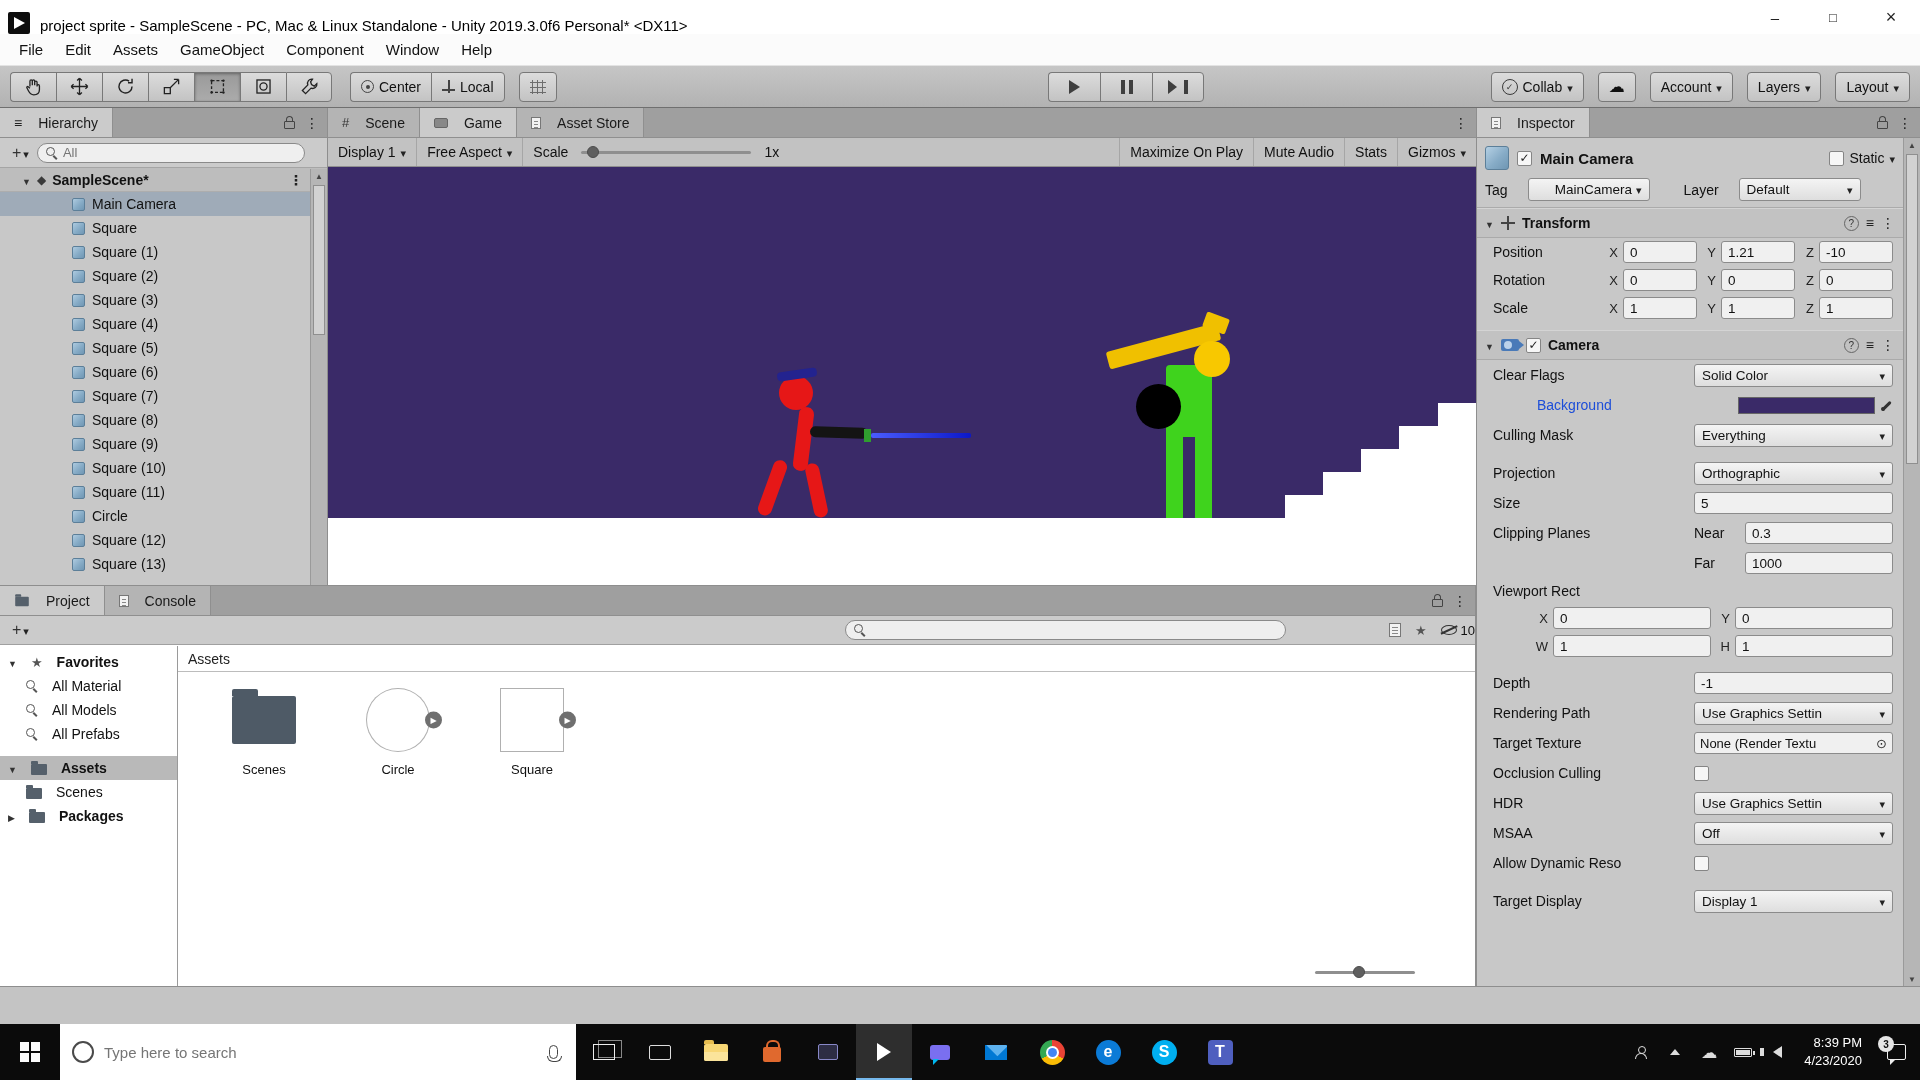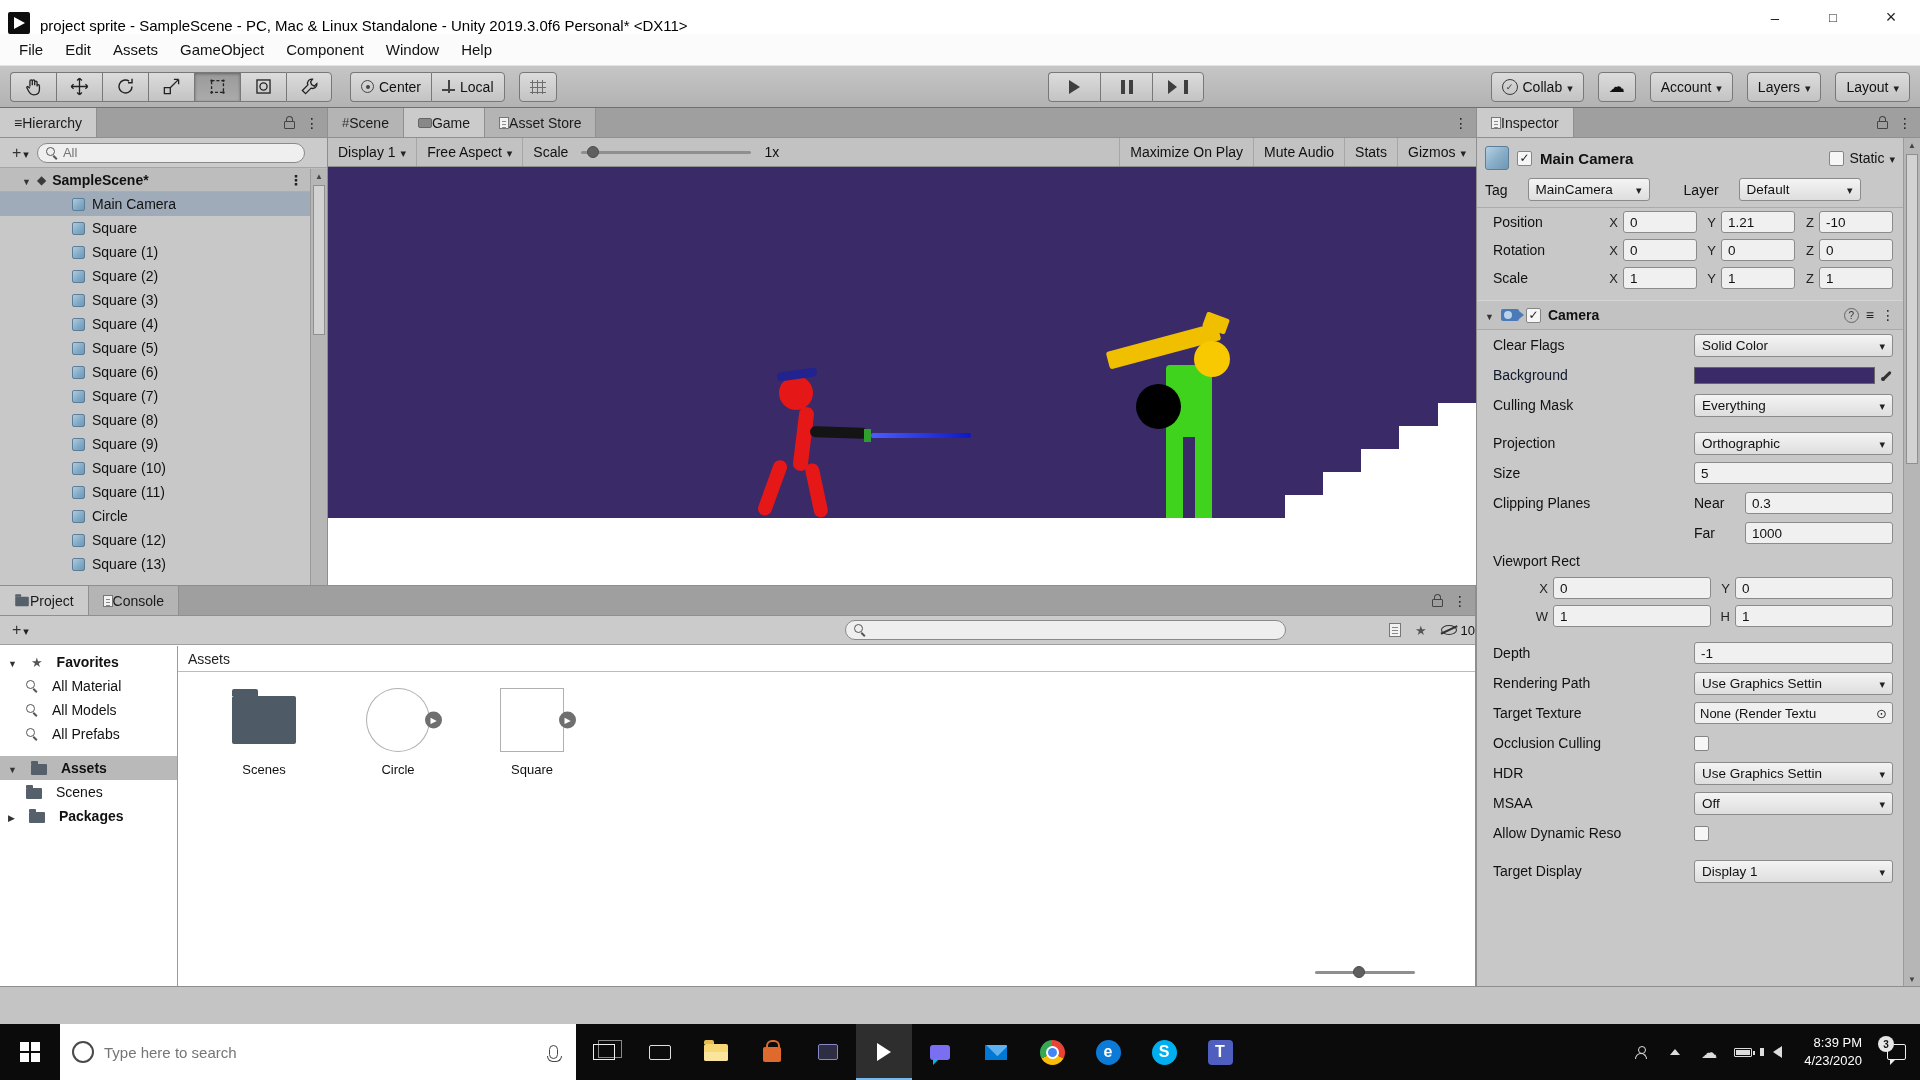--- a/index.html
+++ b/index.html
@@ -82,21 +82,21 @@
       linear-gradient(90deg,#555 1px,transparent 1px) 2px 0/5px 5px; opacity:.8; }
   .pivot-ico { width:13px; height:13px; border:1.5px solid #444; border-radius:50%; position:relative; }
   .pivot-ico::after { content:""; position:absolute; left:3.5px; top:3.5px; width:4px; height:4px; background:#444; border-radius:50%; }
   .axis-ico { width:13px; height:13px; position:relative; }
   .axis-ico::before { content:""; position:absolute; left:6px; top:0; width:2px; height:13px; background:#444; }
   .axis-ico::after { content:""; position:absolute; left:0; top:9px; width:13px; height:2px; background:#444; }
 
   
   .main { position:absolute; top:108px; left:0; right:0; bottom:94px; background:#a8a8a8; }
   .panel-tabbar { height:30px; background:#9f9f9f; display:flex; align-items:stretch; border-bottom:1px solid #8f8f8f; }
-  .ptab { display:flex; align-items:center; gap:0; padding:0 14px; background:#b4b4b4; border-right:1px solid #8f8f8f; font-size:14px; color:#1a1a1a; }
+  .ptab { display:flex; align-items:center; gap:16px; padding:0 14px; background:#b4b4b4; border-right:1px solid #8f8f8f; font-size:14px; color:#1a1a1a; }
   .ptab.active { background:#cbcbcb; }
   .tabbar-right { margin-left:auto; display:flex; align-items:center; gap:10px; padding-right:8px; }
 
   
   .hierarchy { position:absolute; left:0; top:0; width:328px; height:477px; background:#c8c8c8; border-right:1px solid #8e8e8e; overflow:hidden; }
   .subbar { height:30px; background:#cbcbcb; border-bottom:1px solid #a5a5a5; display:flex; align-items:center; gap:4px; padding:0 8px; }
   .plusbtn { display:flex; align-items:center; gap:2px; font-size:16px; color:#333; padding:0 4px; }
   .searchpill { flex:1; height:20px; background:#efefef; border:1px solid #8a8a8a; border-radius:10px; display:flex; align-items:center; gap:5px; padding:0 8px; margin-right:14px; }
   .searchpill input { border:none; outline:none; background:transparent; font-size:13px; width:100%; font-family:inherit; color:#333; }
   .scene-row { height:24px; background:#bdbdbd; border-bottom:1px solid #adadad; display:flex; align-items:center; gap:6px; padding:0 8px 0 22px; font-weight:bold; font-size:14px; }
@@ -170,32 +170,32 @@
   .insp-thumb { position:absolute; left:2px; right:2px; top:16px; height:310px; background:#d2d2d2; border:1px solid #8f8f8f; }
   .insp-inner { position:absolute; left:0; right:17px; top:30px; bottom:0; }
   .obj-header { padding:8px 8px 6px 8px; border-bottom:1px solid #ababab; }
   .obj-row1 { display:flex; align-items:center; gap:8px; }
   .big-cube { width:24px; height:24px; border:1px solid #5c7f99; border-radius:3px; background:linear-gradient(135deg,#b5d0e4 0%,#87acc7 55%,#6f96b3 100%); }
   .obj-name { font-weight:bold; font-size:15px; flex:1; }
   .static-group { display:flex; align-items:center; gap:5px; font-size:14px; }
   .obj-row2 { display:flex; align-items:center; gap:20px; margin-top:8px; font-size:14px; }
   .dd { background:linear-gradient(#f4f4f4,#dedede); border:1px solid #8b8b8b; border-radius:3px; height:23px; display:flex; align-items:center; gap:4px; padding:0 7px; font-size:13.5px; overflow:hidden; white-space:nowrap; }
   .dd .val { overflow:hidden; white-space:nowrap; flex:1; }
-  .dd-tag { width:122px; } .dd-layer { width:122px; }
+  .dd-tag { width:122px;text-align:right; } .dd-layer { width:122px; }
   .sec-head { height:30px; background:#c2c2c2; border-top:1px solid #d4d4d4; border-bottom:1px solid #aaaaaa; display:flex; align-items:center; gap:7px; padding:0 8px; }
   .sec-title { font-weight:bold; font-size:14px; }
   .spacer { flex:1; }
   .trow { display:flex; align-items:center; gap:5px; height:28px; padding:0 10px 0 16px; }
   .tlabel { width:106px; flex:none; font-size:14px; }
   .axis { width:14px; text-align:right; font-size:13px; color:#222; flex:none; }
   .tf { background:#f0f0f0; border:1px solid #8b8b8b; border-radius:3px; height:22px; display:flex; align-items:center; padding:0 6px; font-size:13.5px; }
   .tf.t { flex:1; }
   .irow { display:flex; align-items:center; gap:5px; height:30px; padding:0 10px 0 16px; }
   .ilabel { width:196px; flex:none; font-size:14px; overflow:hidden; white-space:nowrap; }
-  .ilabel.blue { color:#0f172a; }
+  .ilabel.blue { color:#1d4ed8;margin-left:44px; }
   .ictrl { flex:1; display:flex; align-items:center; gap:5px; min-width:0; }
   .ictrl .dd, .ictrl .tf { flex:1; min-width:0; }
   .swatch { flex:1; height:17px; background:#3a2a68; border:1px solid #666; }
   .sublabel { width:46px; flex:none; font-size:14px; }
   .vr-ind { width:36px; flex:none; }
   .gap8 { height:8px; }
   .objf { flex:1; background:#f0f0f0; border:1px solid #8b8b8b; border-radius:3px; height:22px; display:flex; align-items:center; gap:4px; padding:0 5px; font-size:13px; overflow:hidden; white-space:nowrap; min-width:0; }
   .objf .val { flex:1; overflow:hidden; white-space:nowrap; }
 
   
@@ -675,20 +675,29 @@
                 <span class="i-caret"></span>
               </span>
             <span style="margin-left:14px">Layer</span>
             <span class="dd dd-layer">
                 <span class="val">Default</span>
                 <span class="i-caret"></span>
               </span>
           </div>
         </div>
 
+        <div class="sec-head">
+          <span class="i-fold"></span>
+          <span class="plus-ico"></span>
+          <span class="sec-title">Transform</span>
+          <span class="spacer"></span>
+          <span class="help"></span>
+          <span class="i-menu"></span>
+          <span class="i-dots"></span>
+        </div>
         <div class="trow">
           <span class="tlabel">Position</span>
           <span class="axis">X</span>
           <span class="tf t">0</span>
           <span class="axis">Y</span>
           <span class="tf t">1.21</span>
           <span class="axis">Z</span>
           <span class="tf t">-10</span>
         </div>
         <div class="trow">

